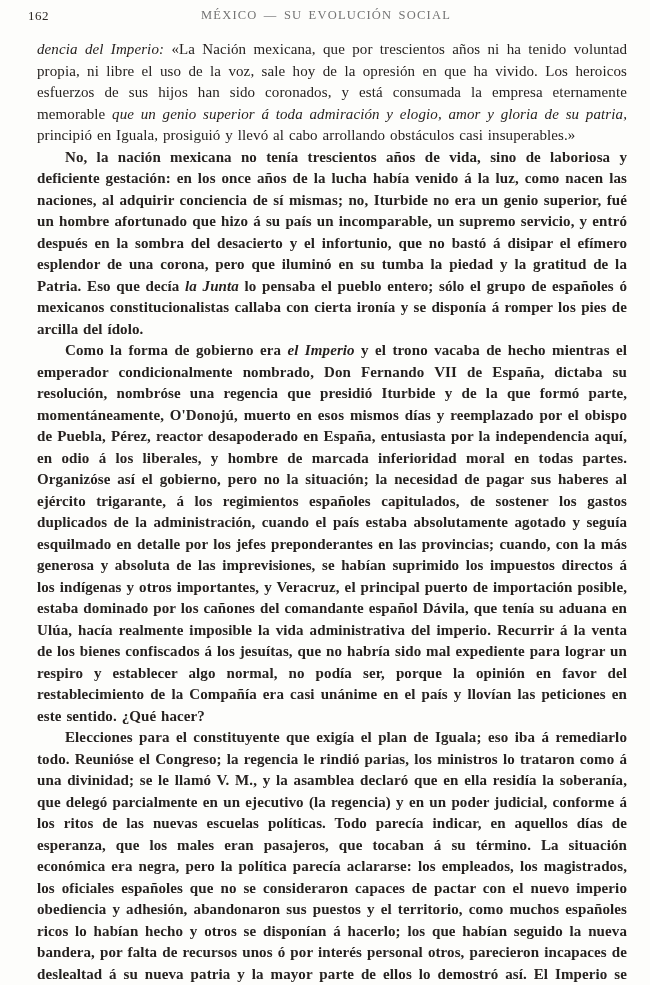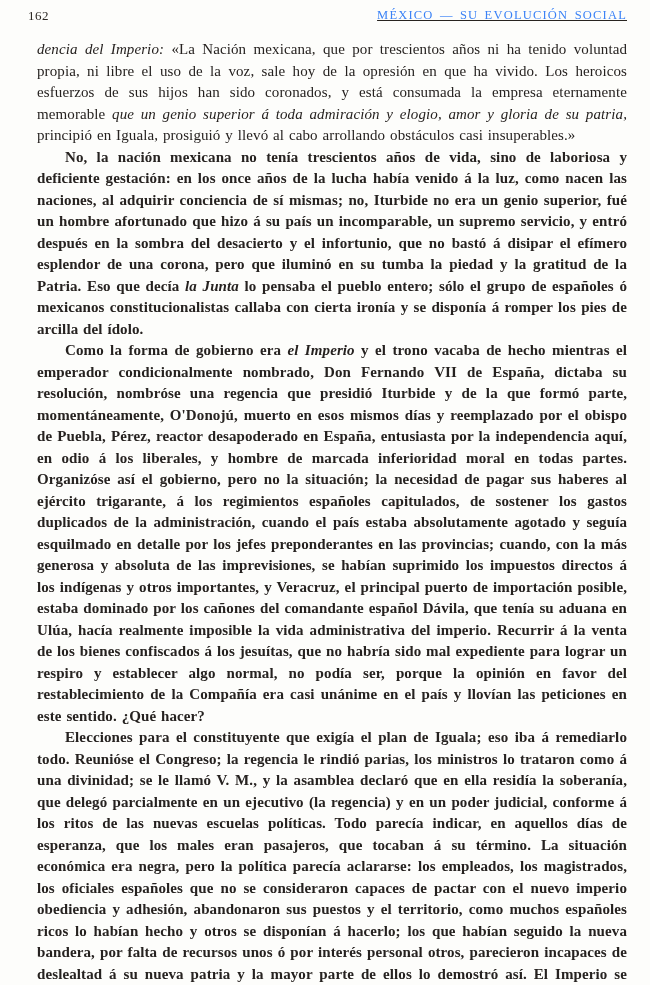--- a/index.html
+++ b/index.html
@@ -16,37 +16,36 @@
     color: #282420;
     font-family: "Liberation Serif", "DejaVu Serif", serif;
     overflow: hidden;
     box-sizing: border-box;
     padding: 8px 23px 0 25px;
   }
   .header {
     position: relative;
     height: 16px;
     margin-bottom: 15px;
-    text-decoration: underline;
   }
   .folio {
     position: absolute;
     left: 3px;
     top: 0;
     font-size: 13px;
     letter-spacing: 0.5px;
     color: #2b2722;
   }
   .running-title {
     display: block;
-    text-align: right;
+    text-align: center;
     font-size: 12.5px;
     letter-spacing: 1.2px;
     word-spacing: 2px;
-    color: #3b82f6;
+    color: #737373;
     white-space: nowrap;
   }
   .text-block {
     font-size: 15px;
     line-height: 21.5px;
     text-align: justify;
     letter-spacing: 0.1px;
     word-spacing: 1px;
     color: #262220;
     margin-left: 12px;

